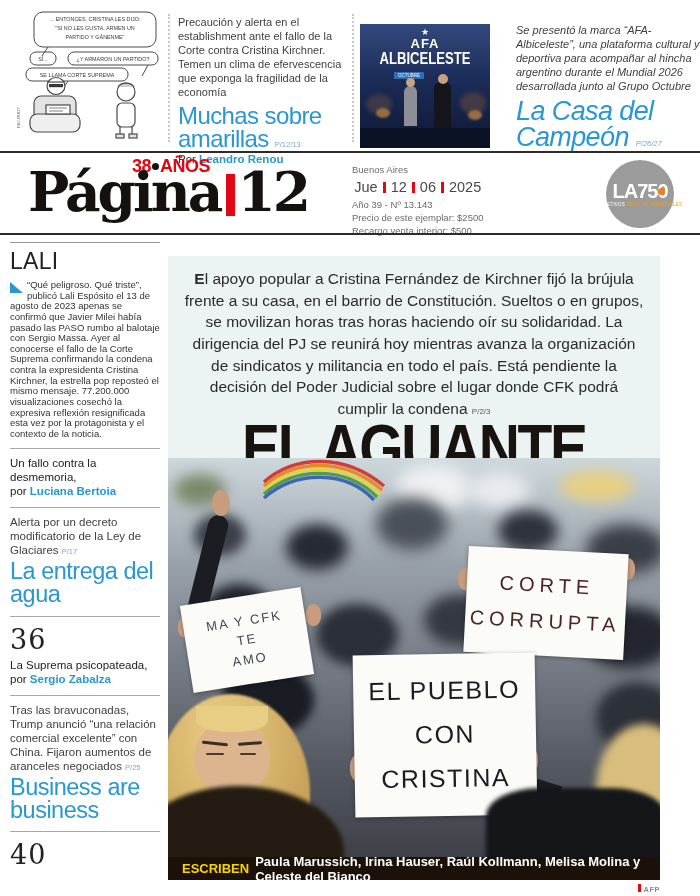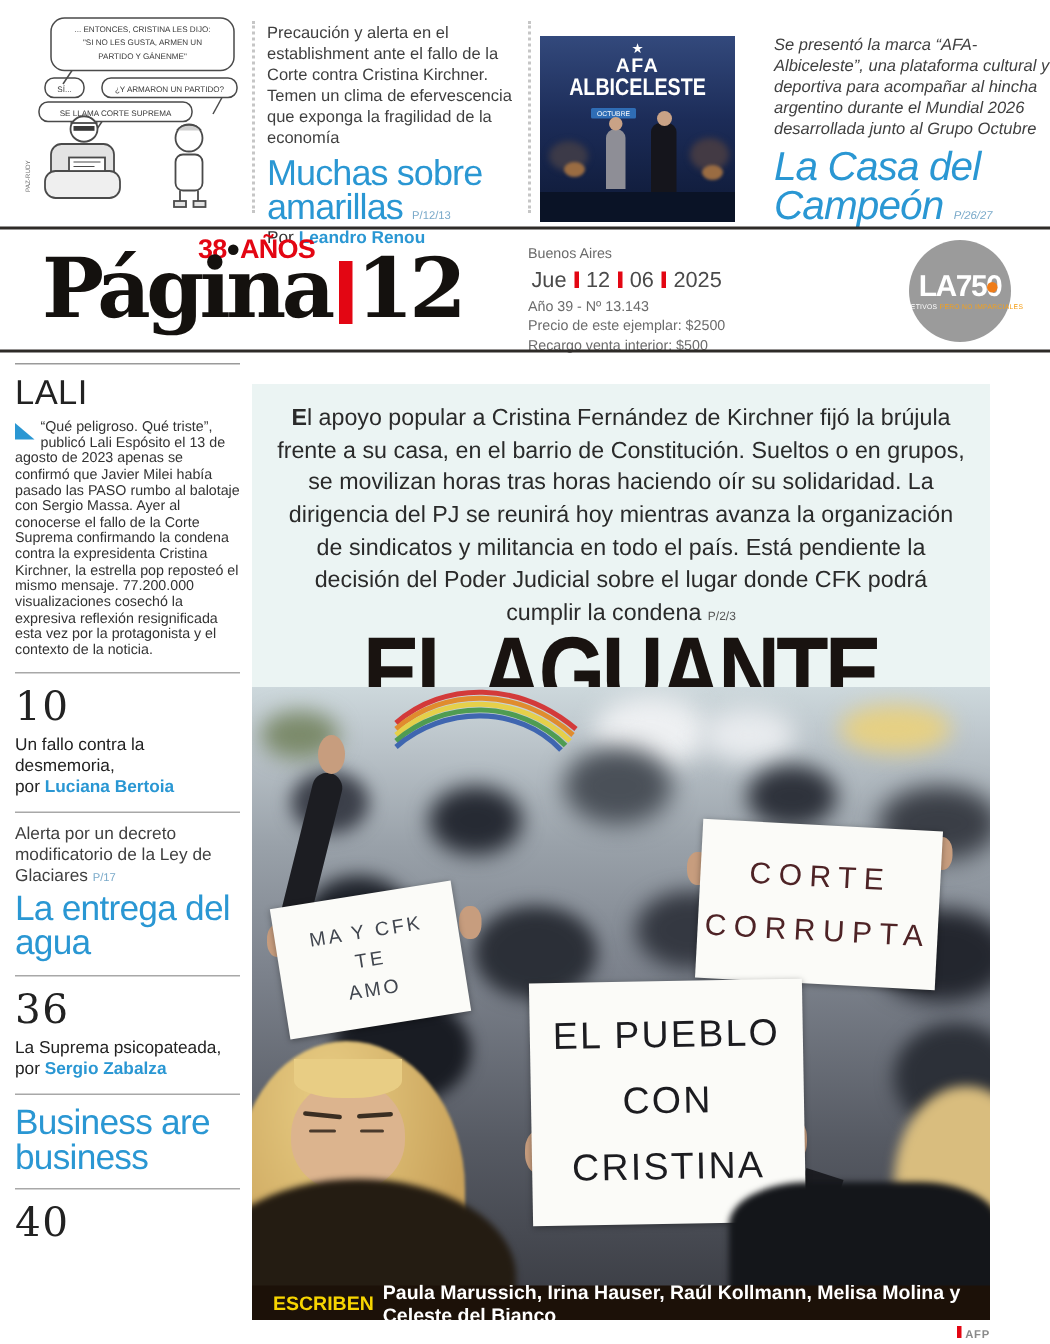--- a/index.html
+++ b/index.html
@@ -190,40 +190,40 @@
 
   <div class="rule rule2"></div>
 
   <aside class="sidebar">
     <div class="sb-rule"></div>
     <h2 class="sb-title">LALI</h2>
     <p class="sb-body"><span class="tri"></span><span>“Qué peligroso. Qué triste”, publicó Lali Espósito el 13 de agosto de 2023 apenas se confirmó que Javier Milei había pasado las PASO rumbo al balotaje con Sergio Massa. Ayer al conocerse el fallo de la Corte Suprema confirmando la condena contra la expresidenta Cristina Kirchner, la estrella pop reposteó el mismo mensaje. 77.200.000 visualizaciones cosechó la expresiva reflexión resignificada esta vez por la protagonista y el contexto de la noticia.</span></p>
 
     <div class="sb-div"></div>
     <div>
-      <h3 class="sb-num">10</h3>
       <p class="sb-text"><span>Un fallo contra la desmemoria,</span><br>
         <span>por</span> <b>Luciana Bertoia</b></p>
     </div>
 
     <div class="sb-div"></div>
     <div>
       <p class="sb-kicker"><span>Alerta por un decreto modificatorio de la Ley de Glaciares</span> <span class="pref">P/17</span></p>
       <h3 class="sb-bluehead">La entrega del agua</h3>
     </div>
 
     <div class="sb-div"></div>
     <div>
       <h3 class="sb-num">36</h3>
       <p class="sb-text"><span>La Suprema psicopateada,</span><br>
         <span>por</span> <b>Sergio Zabalza</b></p>
     </div>
 
     <div class="sb-div"></div>
     <div>
+      <p class="sb-kicker"><span>Tras las bravuconadas, Trump anunció “una relación comercial excelente” con China. Fijaron aumentos de aranceles negociados</span> <span class="pref">P/25</span></p>
       <h3 class="sb-bluehead">Business are business</h3>
     </div>
 
     <div class="sb-div"></div>
     <div>
       <h3 class="sb-num">40</h3>
 
     </div>
   </aside>
 

